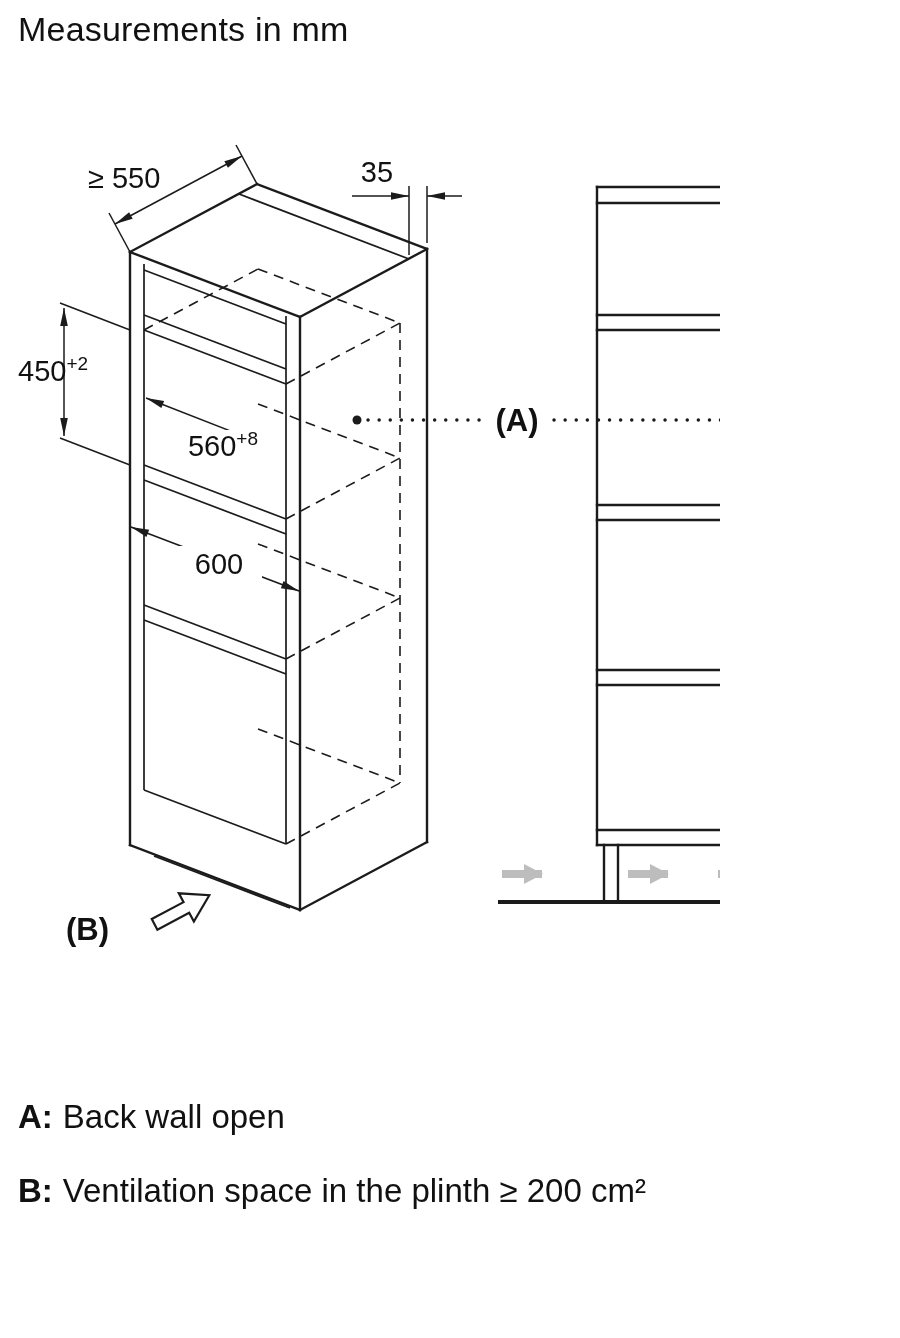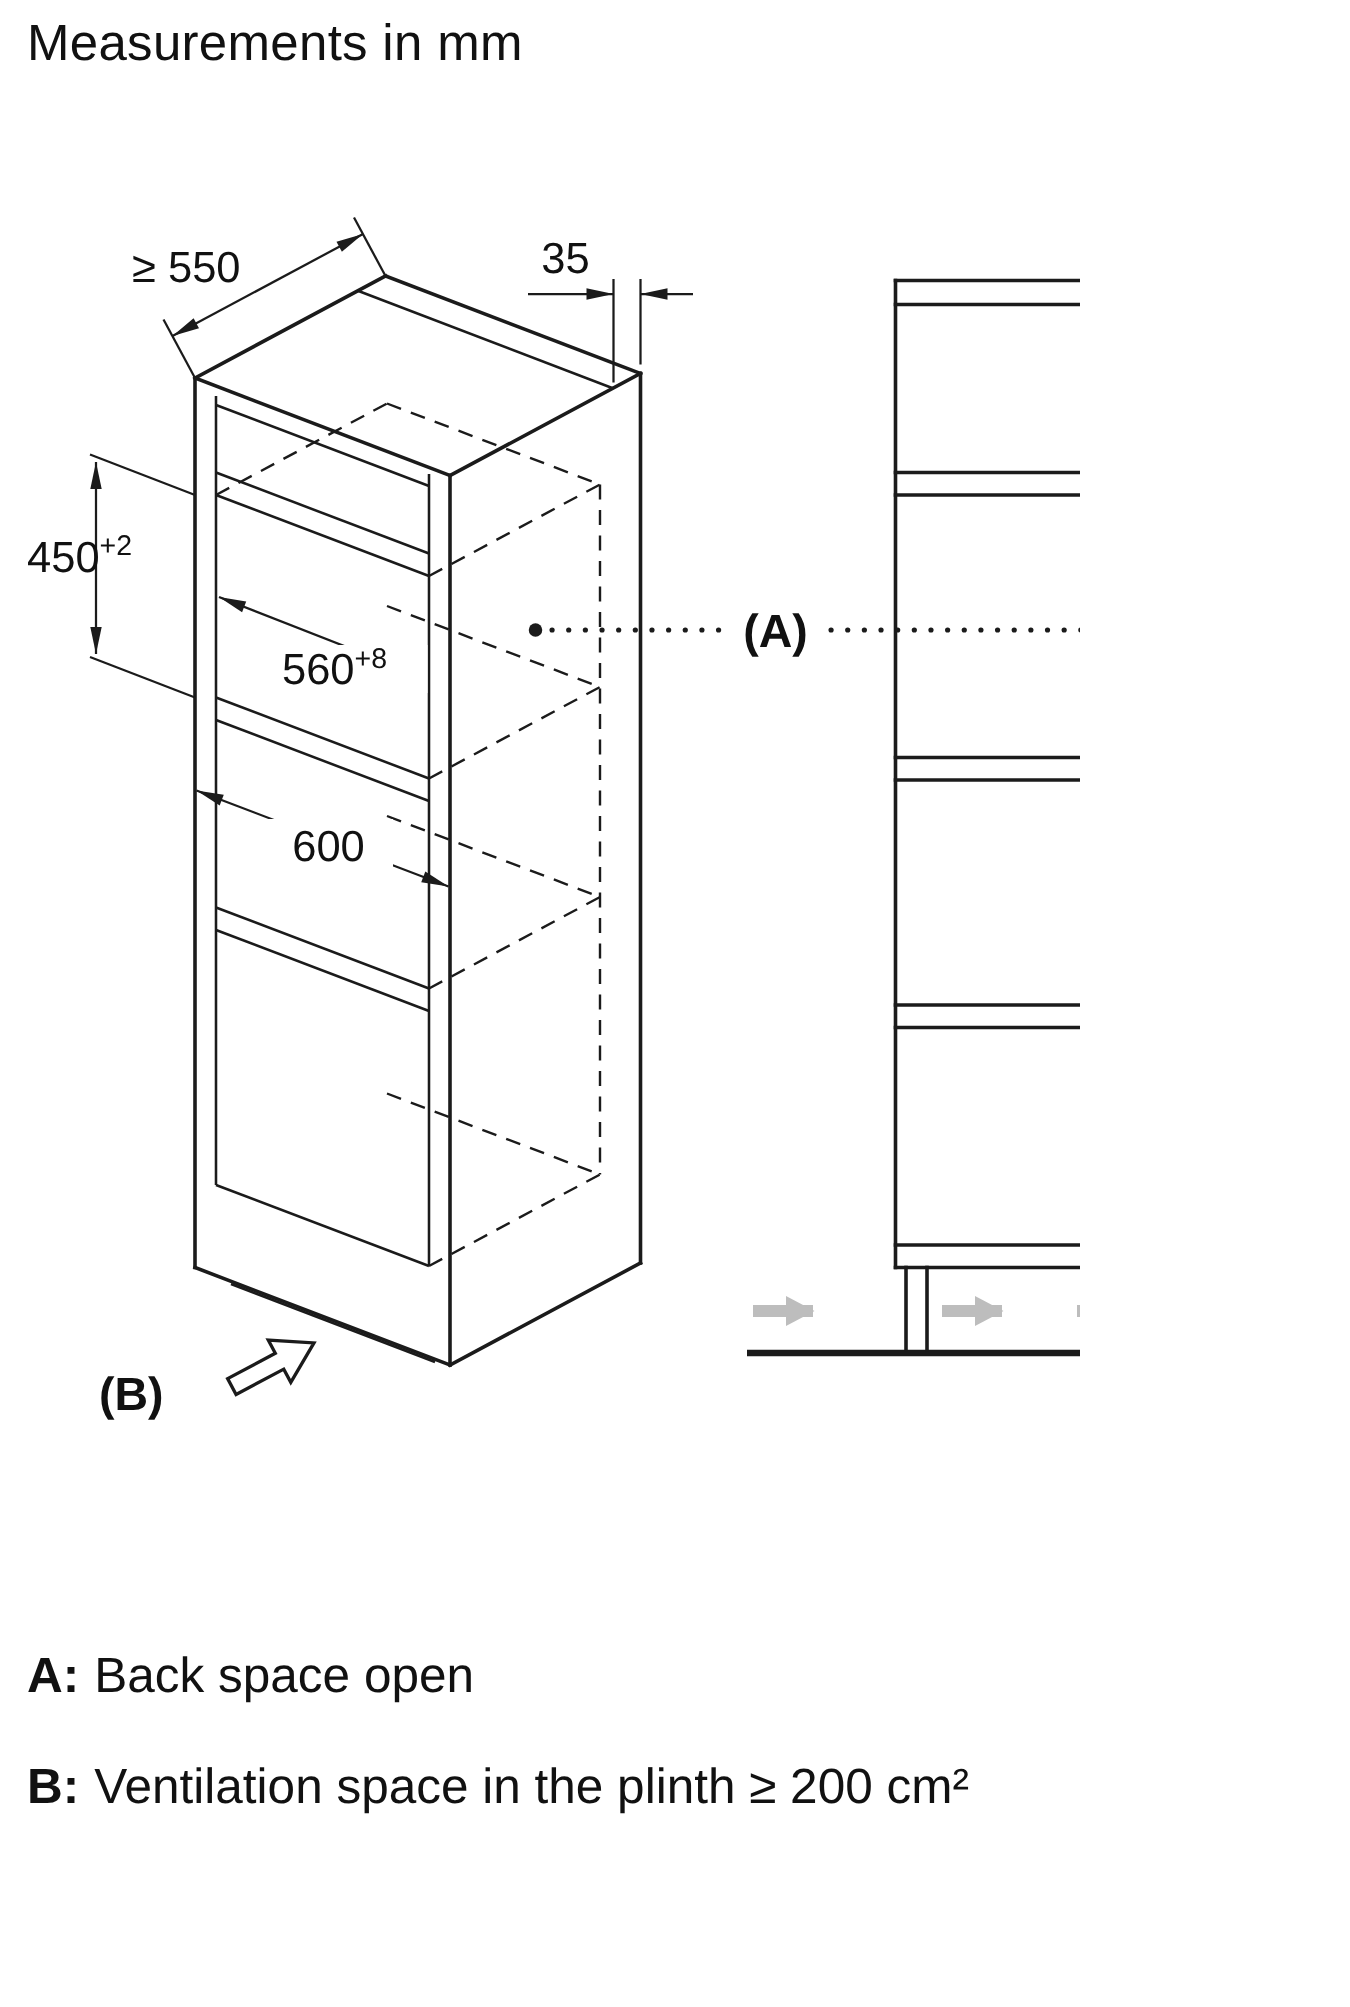--- a/index.html
+++ b/index.html
@@ -181,18 +181,18 @@
       <line x1="368" y1="420" x2="480" y2="420" stroke="#1b1b1b" stroke-width="3.4" stroke-dasharray="0.1 11" stroke-linecap="round"></line>
       <line x1="554" y1="420" x2="794" y2="420" stroke="#1b1b1b" stroke-width="3.4" stroke-dasharray="0.1 11" stroke-linecap="round"></line>
       <circle cx="357" cy="420" r="4.5" fill="#1b1b1b"></circle>
       <circle cx="806" cy="420" r="4.5" fill="#1b1b1b"></circle>
       <text class="reflabel" x="517" y="431" text-anchor="middle">(A)</text>
     </g>
   </svg>
 
   
   <div class="legend-line" style="top:1098px;">
-    <span class="legend-key">A:</span><span>Back space open</span>
+    <span class="legend-key">A:</span><span>Back wall open</span>
   </div>
   <div class="legend-line" style="top:1172px;">
     <span class="legend-key">B:</span><span>Ventilation space in the plinth ≥ 200 cm²</span>
   </div>
 </div>
 
 </body></html>

